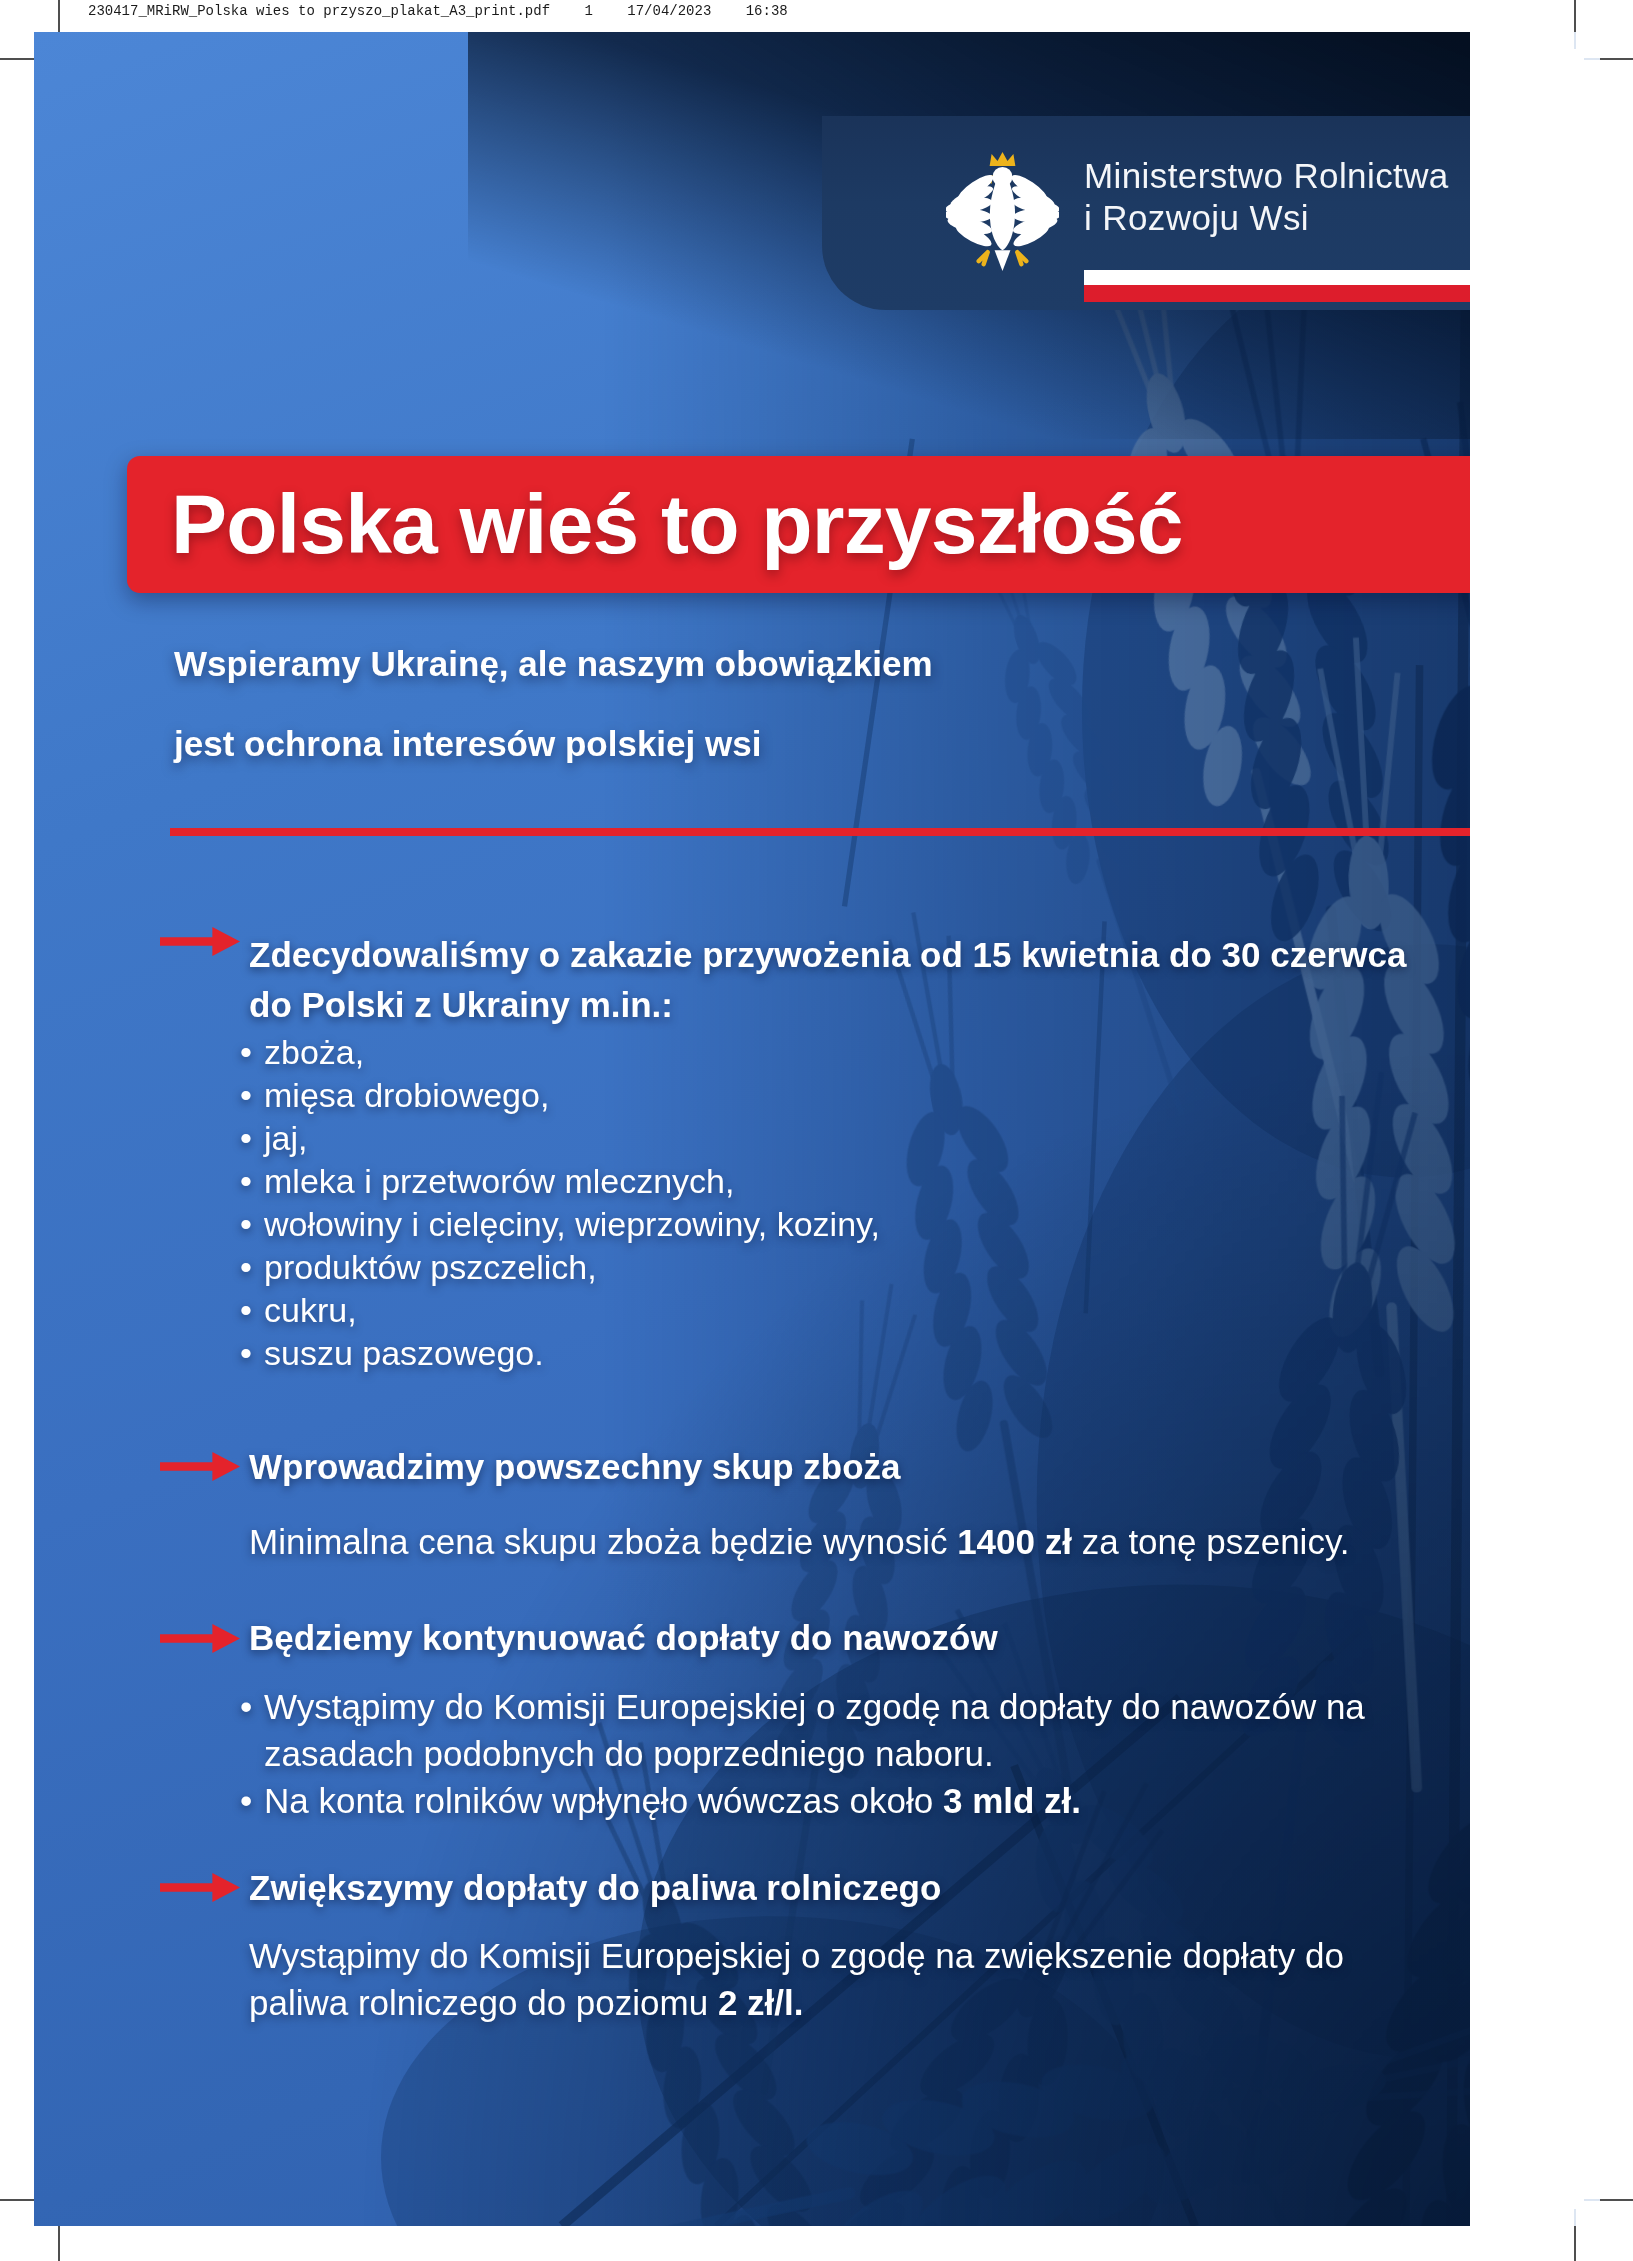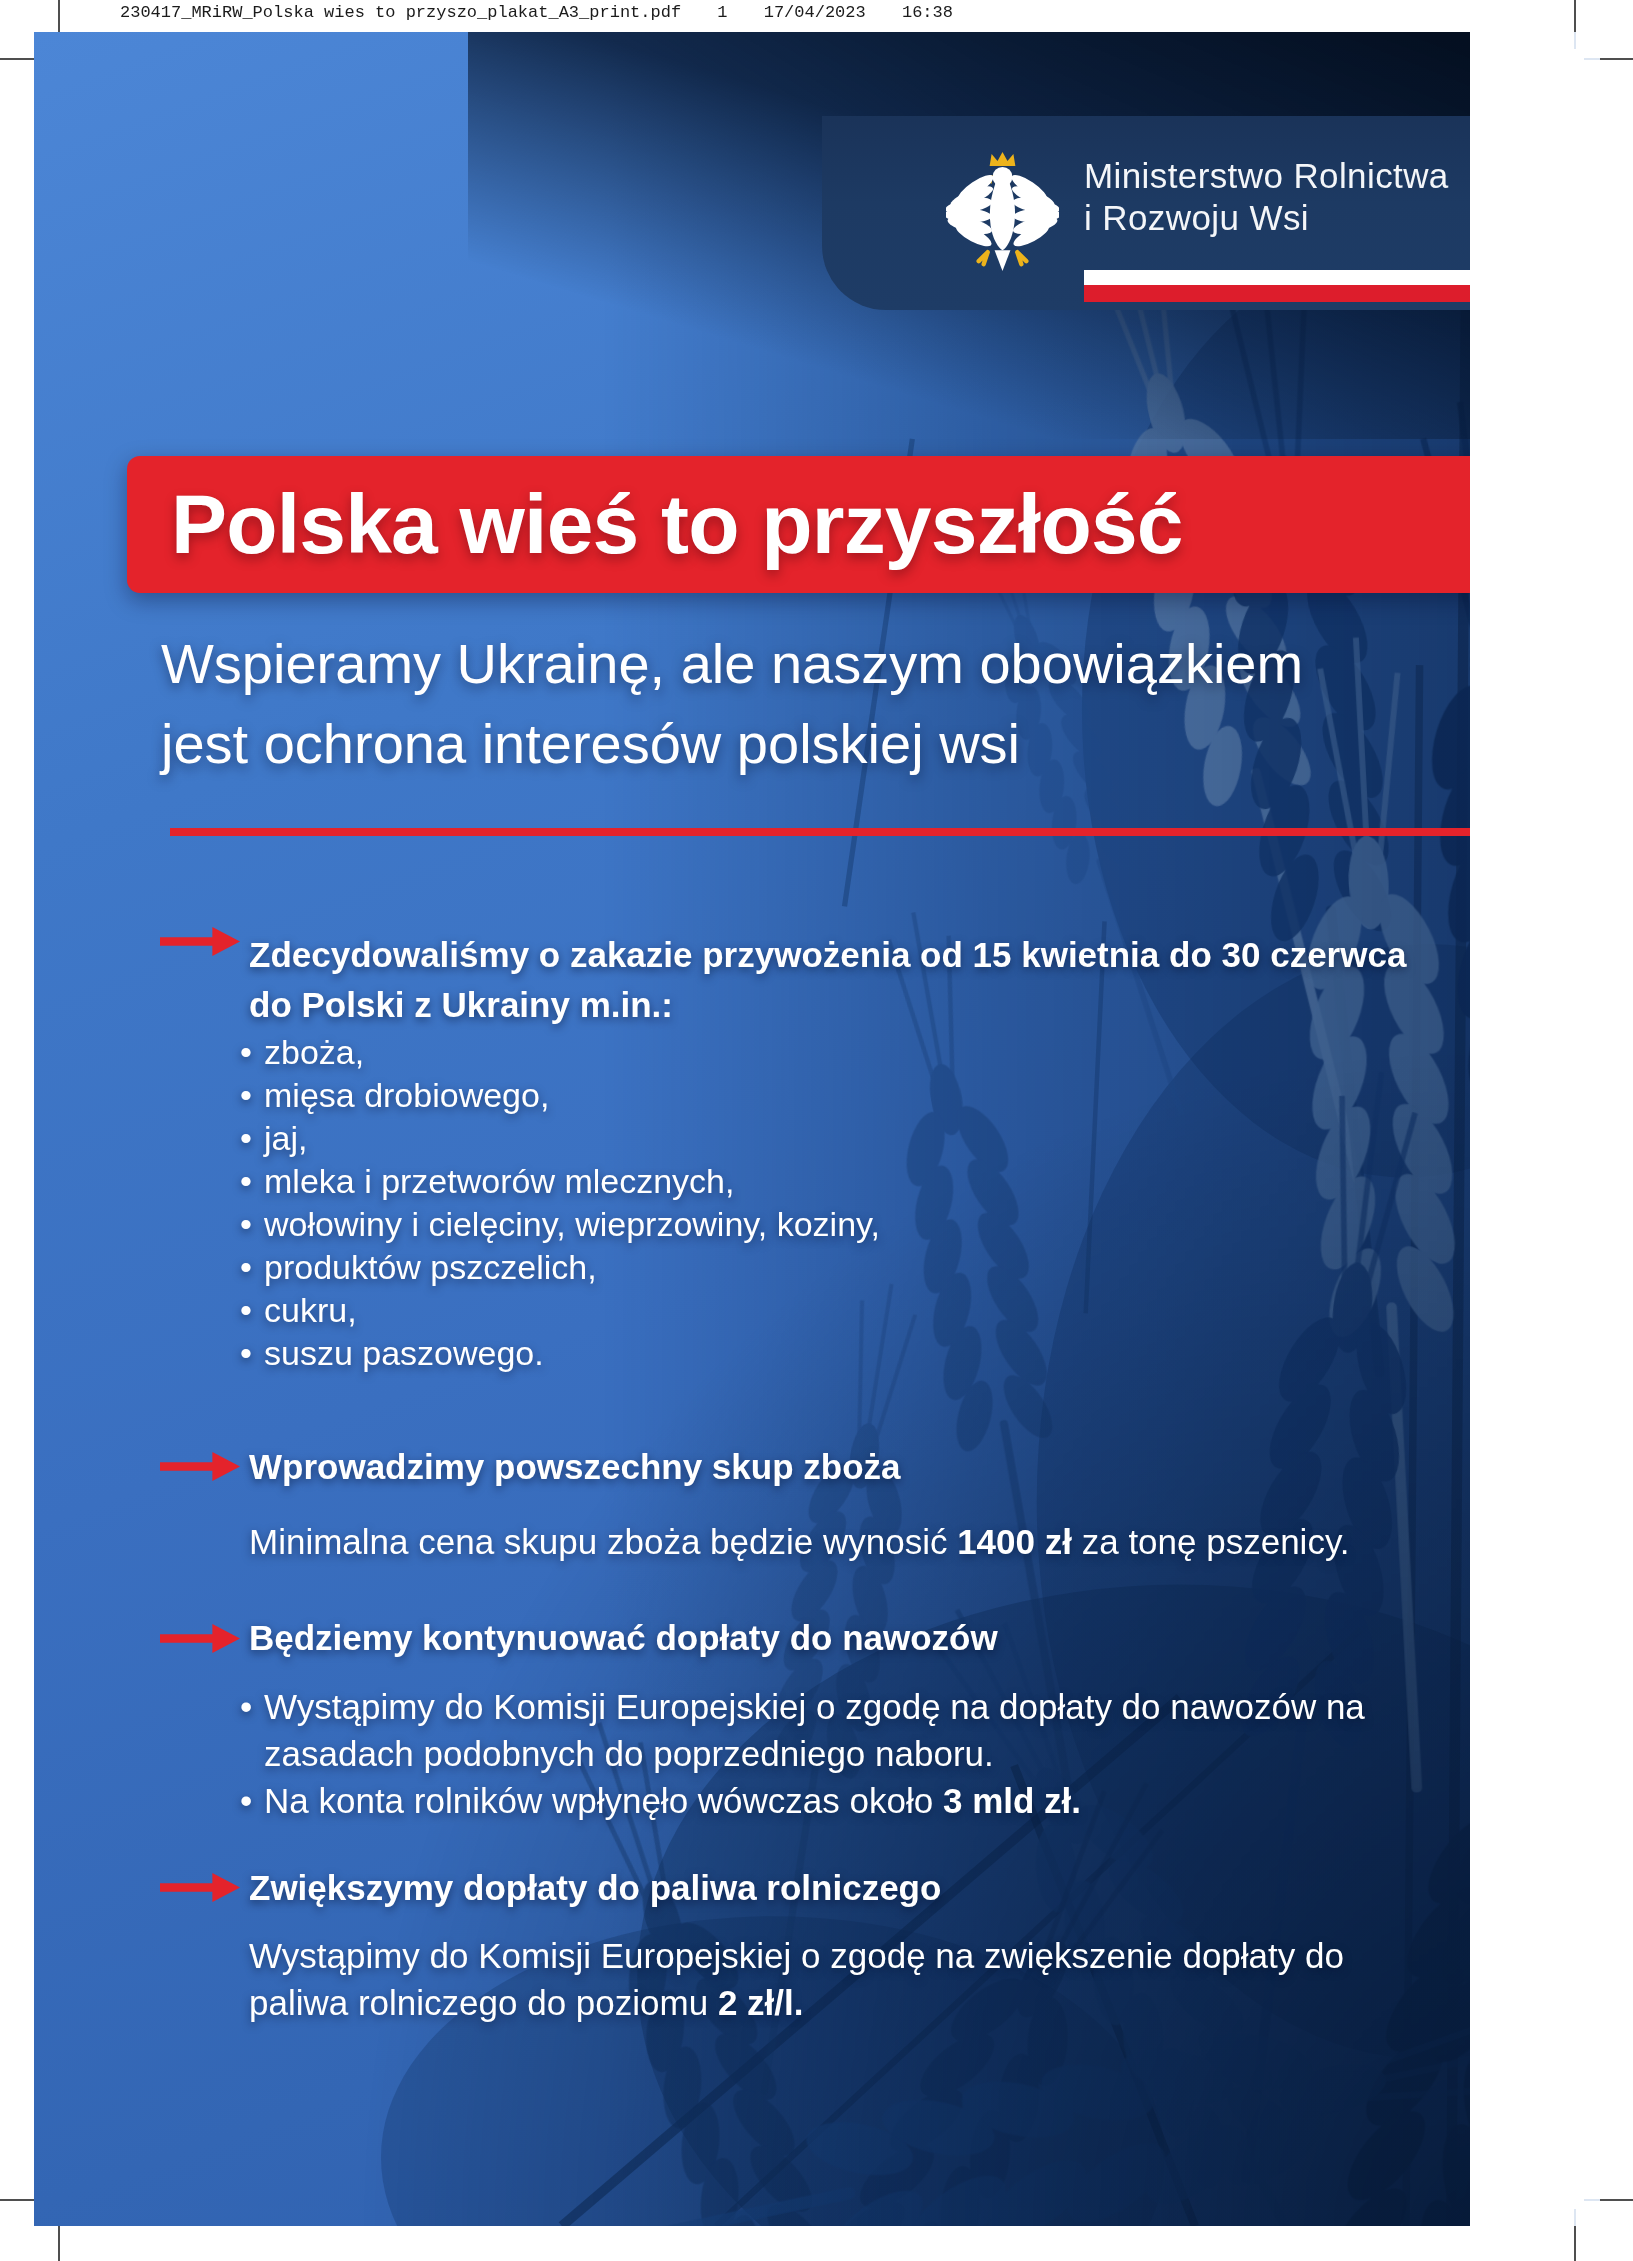--- a/index.html
+++ b/index.html
@@ -1,20 +1,20 @@
 <!DOCTYPE html>
 <html style="font-size:12px"><head>
 <meta charset="utf-8">
 <style>
   html,body{margin:0;padding:0;background:#ffffff;}
   .page{position:relative;width:1633px;height:2261px;background:#ffffff;overflow:hidden;
         font-family:"Liberation Sans",sans-serif;}
   
   .print-header{position:absolute;left:88px;top:3px;font-family:"Liberation Mono",monospace;
-                font-size:17px;color:#1b1b1b;white-space:nowrap;margin-left:32px;}
+                font-size:14px;color:#1b1b1b;white-space:nowrap;}
   .print-header span{margin-right:26px;}
   
   .cm{position:absolute;background:#4f4f4f;}
   .cm.l{background:#dde6f2;}
   
   .poster{position:absolute;left:34px;top:32px;width:1436px;height:2194px;overflow:hidden;
           background:linear-gradient(160deg,#4c86d6 0%,#3f78c8 30%,#3a6fc0 55%,#3366b4 80%,#2f5fae 100%);}
   .bg-svg{position:absolute;left:0;top:0;width:1566px;height:2194px;}
   .tint-right{position:absolute;right:0;top:0;width:867px;height:100%;
               background:linear-gradient(90deg,rgba(10,40,88,0) 0%,rgba(10,40,88,.35) 45%,rgba(8,30,66,.55) 100%);}
@@ -31,21 +31,21 @@
              font-weight:400;letter-spacing:0.4px;}
   .flag{position:absolute;left:262px;top:154px;width:488px;height:32px;}
   .flag .fw{height:15px;background:#ffffff;}
   .flag .fr{height:16.6px;background:#dd1d2c;}
   
   .banner{position:absolute;left:93px;top:424px;width:1394px;height:137px;background:#e4232b;
           border-radius:13px;display:flex;align-items:center;box-shadow:0 7.5px 21px rgba(0,10,40,.35);}
   .banner .t{padding-left:44px;color:#ffffff;font-size:84px;font-weight:bold;letter-spacing:-0.8px;
              text-shadow:0 4.5px 12px rgba(60,0,10,.4);white-space:nowrap;}
   
-  .subtitle{position:absolute;left:127px;top:592px;color:#ffffff;font-size:56px;font-weight:normal;
+  .subtitle{position:absolute;left:140px;top:592px;color:#ffffff;font-size:35px;font-weight:bold;
             line-height:80px;text-shadow:0 3.8px 12px rgba(0,15,45,.5);white-space:nowrap;}
   .divider{position:absolute;left:136px;top:796px;width:1353px;height:7.5px;background:#e4232b;}
   
   .arrow{position:absolute;width:80px;height:41px;}
   .sec-h{position:absolute;left:215px;color:#ffffff;font-weight:bold;font-size:35px;line-height:50px;
          text-shadow:0 3px 9px rgba(0,15,45,.55);white-space:nowrap;}
   .sec-b{position:absolute;left:215px;color:#ffffff;font-size:35px;font-weight:400;
          text-shadow:0 3px 9px rgba(0,15,45,.5);}
   .nowrap{white-space:nowrap;margin-top:19px;}
   .bold{font-weight:bold;}

